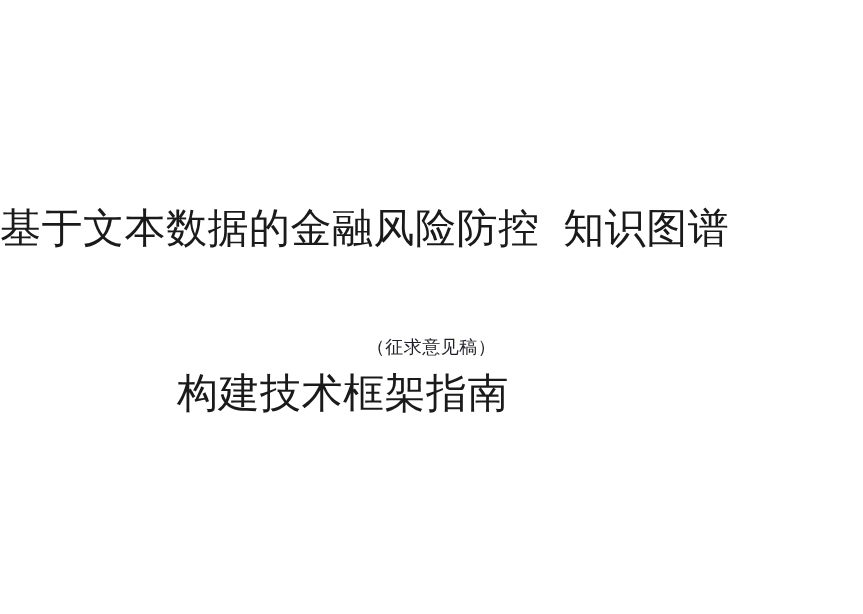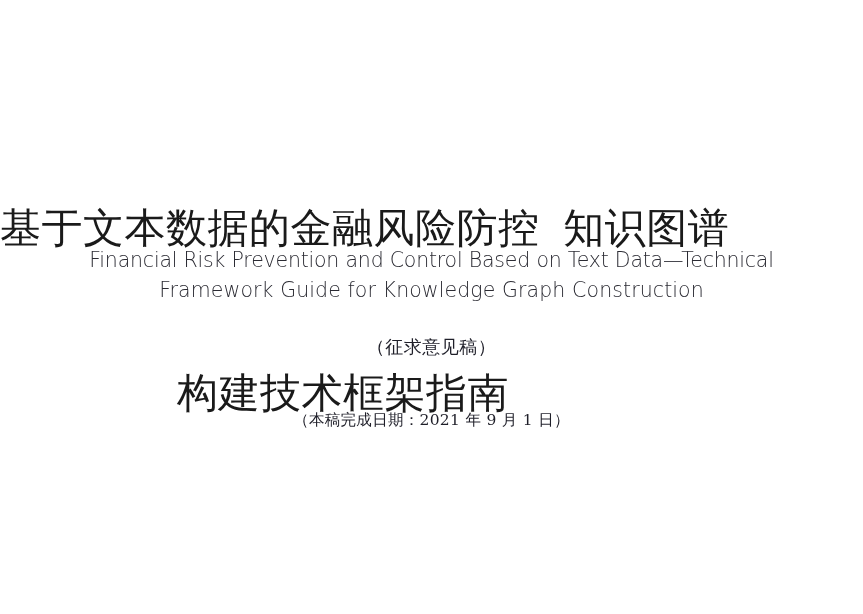--- a/index.html
+++ b/index.html
@@ -96,22 +96,17 @@
 </head>
 <body>
 
 <div class="page">
 
   <h1 class="title-cn">
     <span class="tline tline-1">基于文本数据的金融风险防控  知识图谱</span>
     <span class="tline tline-2">构建技术框架指南</span>
   </h1>
 
-  <h2 class="title-en">
-    <span class="eline eline-1">Financial Risk Prevention and Control Based on Text Data—Technical</span>
-    <span class="eline eline-2">Framework Guide for Knowledge Graph Construction</span>
-  </h2>
 
   <div class="draft-note">（征求意见稿）</div>
 
-  <div class="date-note">（本稿完成日期：2021 年 9 月 1 日）</div>
 
 </div>
 
 </body></html>

